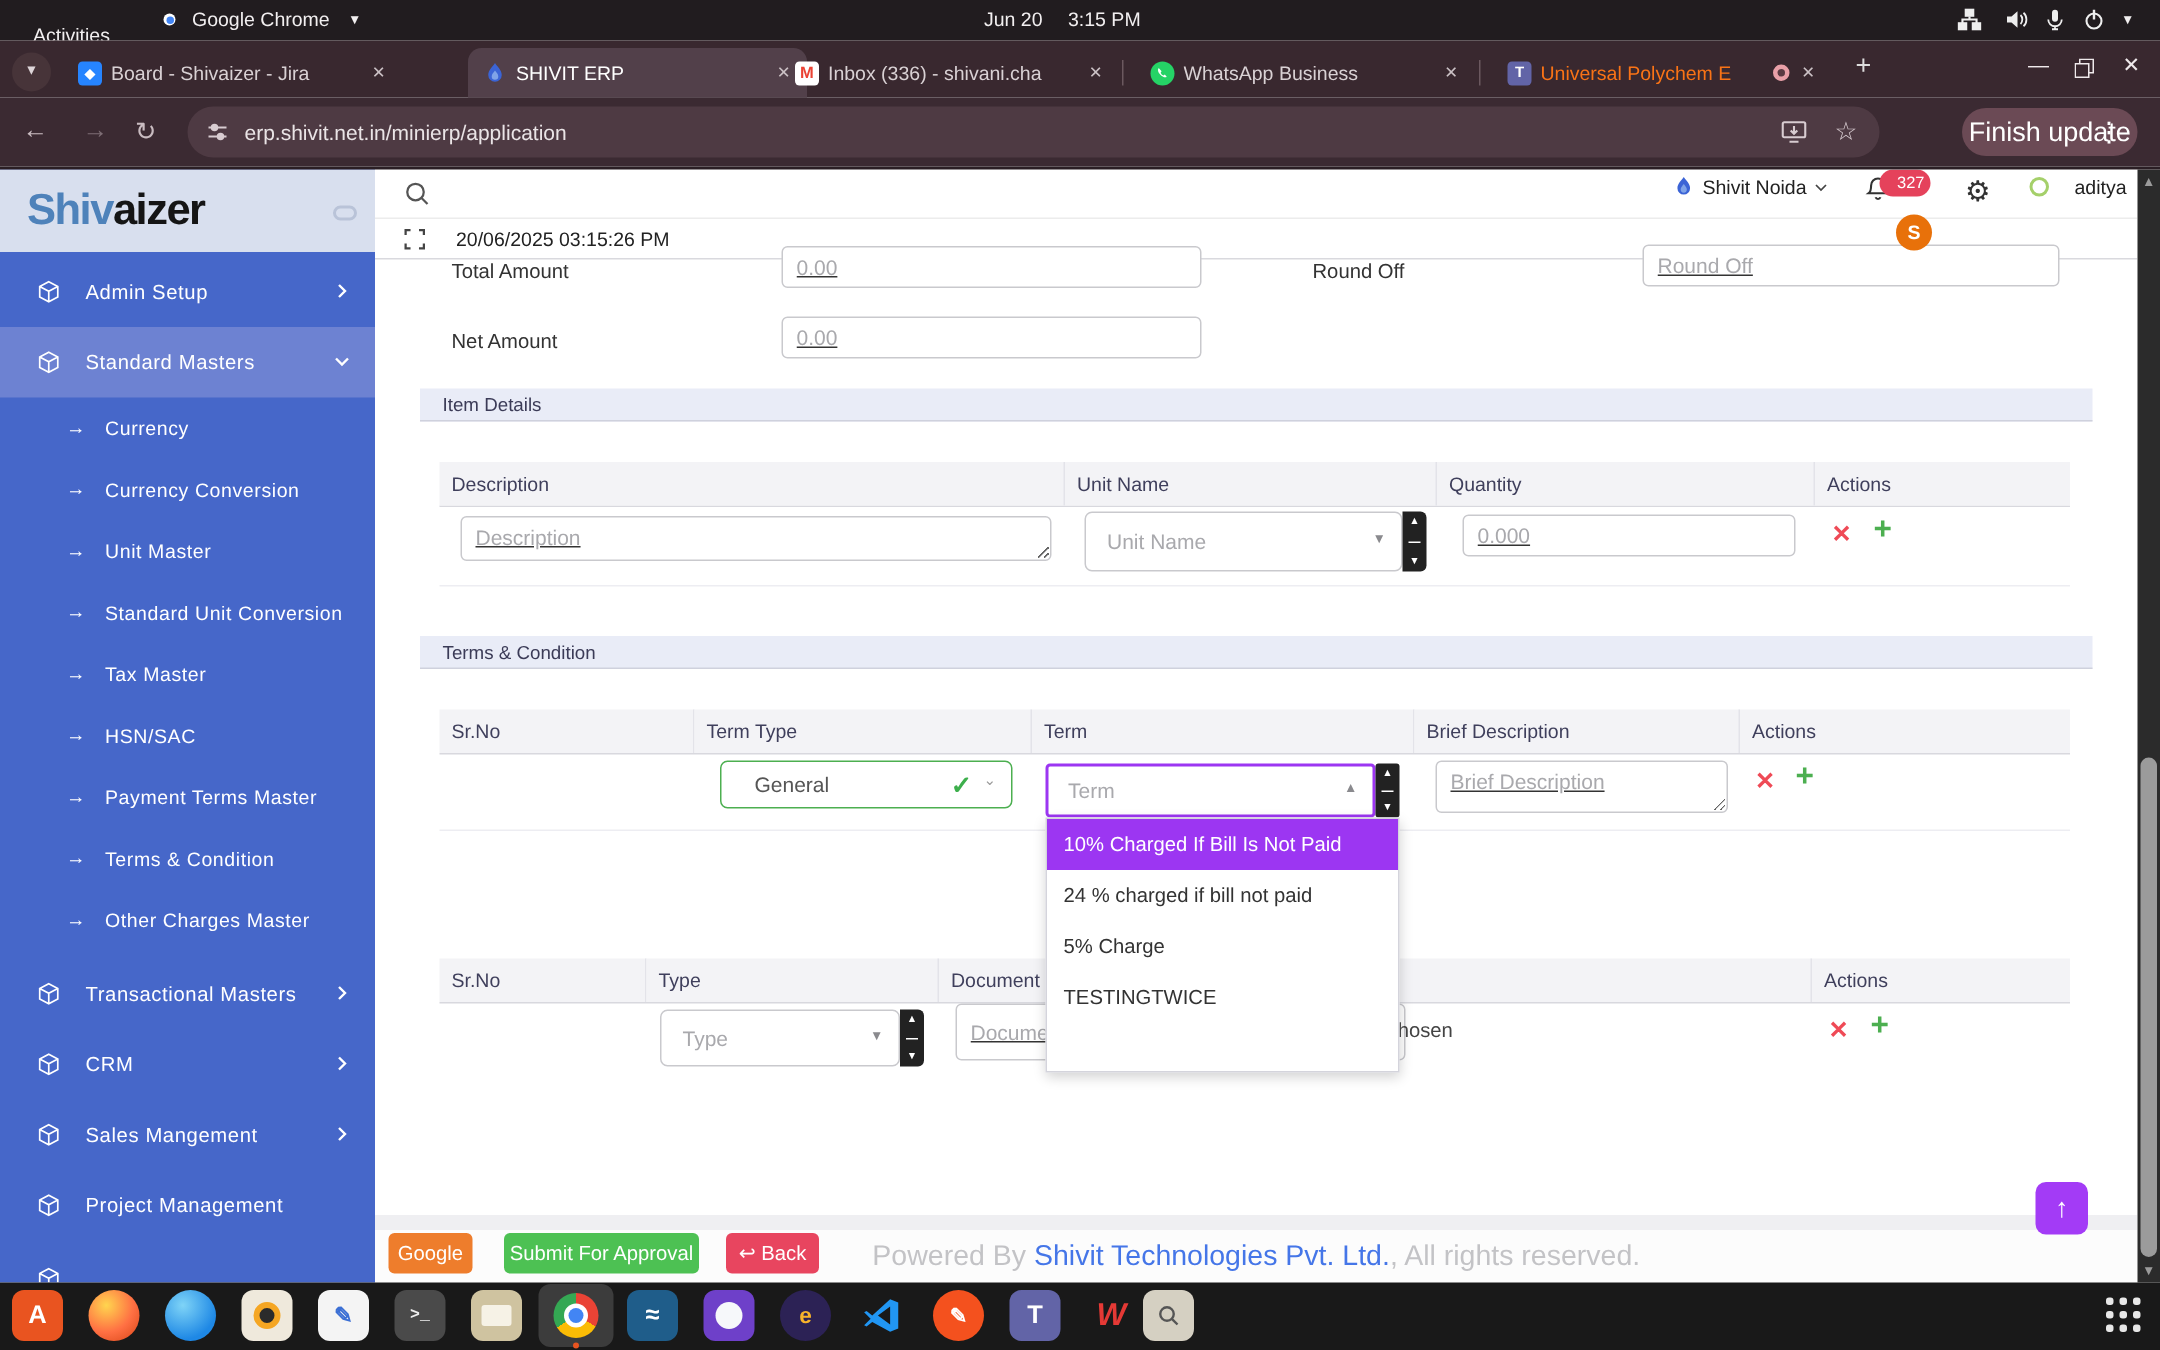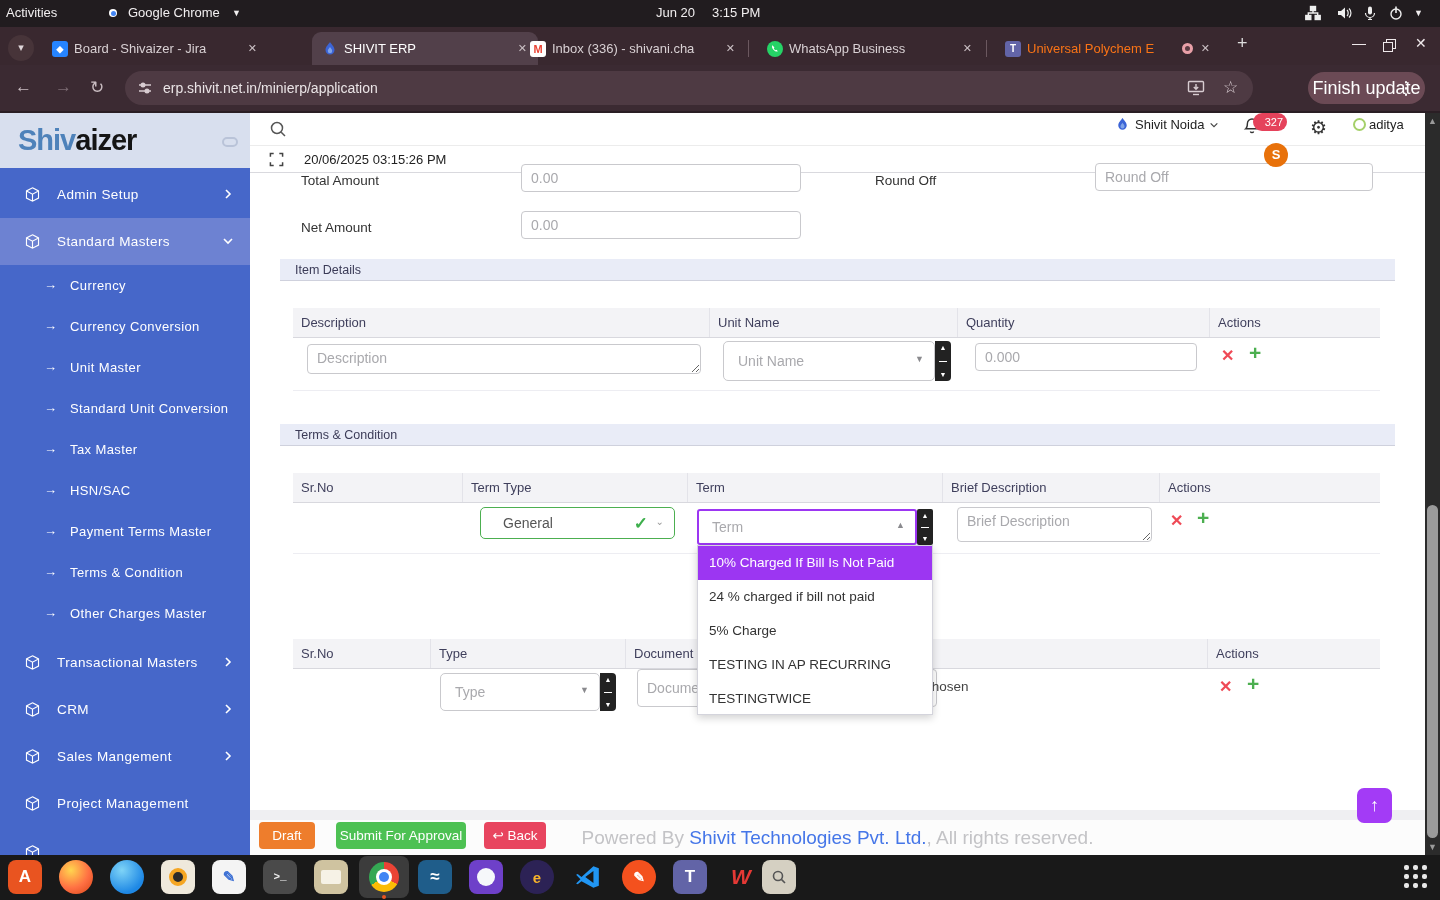--- a/index.html
+++ b/index.html
@@ -46,21 +46,21 @@
   .nav-sub .arr { position:absolute; left:44px; top:12px; font-size:13px; }
   .nav-sub .lbl { position:absolute; left:70px; top:13px; }
 
   
   .main { top:113px; left:250px; width:1175px; height:742px; background:#fff; z-index:5; overflow:hidden; }
   .search-row { position:absolute; top:0; left:0; width:1175px; height:33px; background:#fff; border-bottom:1px solid #ececec; }
   .crumb-row { position:absolute; top:33px; left:0; width:1175px; height:27px; background:#fff; border-bottom:1px solid #d9d9de; color:#222; font-size:13px; }
   .hdr-right { position:absolute; top:4px; font-size:13px; color:#222; }
   .badge { position:absolute; top:-4px; left:10px; min-width:34px; height:18px; background:#e5425b; border-radius:9px; color:#fff; font-size:11px; text-align:right; line-height:18px; padding:0 4px; }
   label.f-label { position:absolute; font-size:13.5px; color:#333; }
-  .inp { position:absolute; height:28px; border:1px solid #c9c9cd; border-radius:4px; padding:0 9px; font-size:14px; color:#333; font-family:"Liberation Sans",sans-serif; background:#fff; }
+  .inp { position:absolute; height:28px; border:1px solid #c9c9cd; border-radius:4px; padding:0 9px; font-size:14px; color:#333; font-family:"Liberation Sans",sans-serif; background:#fff;text-decoration:underline; }
   .inp::placeholder, textarea::placeholder { color:#a9a9ad; }
   textarea.inp { resize:both; padding-top:5px; }
   .section-bar { position:absolute; left:30px; width:1115px; height:22px; background:#e9ecf7; border-bottom:1px solid #cfd1dd; font-size:12.5px; color:#3b3b57; line-height:22px; padding-left:15px; }
   .thead { position:absolute; left:43px; display:flex; height:30px; border-bottom:1px solid #d8d8de; }
   .th { background:#f3f3f6; color:#3f3f5c; font-size:13px; line-height:30px; padding-left:8px; border-right:1px solid #e3e3e9; }
   .th:last-child { border-right:none; }
   .trow-border { position:absolute; left:43px; width:1087px; border-bottom:1px solid #ededf2; }
   .selbox { position:absolute; border:1px solid #c9c9cd; border-radius:5px; background:#fff; font-size:14px; color:#a9a9ad; }
   .selbox .caret { position:absolute; right:10px; top:50%; transform:translateY(-55%); font-size:9px; color:#8a8a8e; }
   .spinner { position:absolute; width:16px; background:#222; border-radius:0 4px 4px 0; display:flex; flex-direction:column; align-items:center; justify-content:space-between; padding:3px 0; color:#fff; }
@@ -93,21 +93,21 @@
   .run-dot { position:absolute; left:382px; top:40px; width:4px; height:4px; border-radius:2px; background:#e95420; }
   .grid-dots { position:absolute; left:1404px; top:10px; width:24px; height:24px; display:grid; grid-template-columns:repeat(3,1fr); gap:3px; }
   .grid-dots i { width:5px; height:5px; border-radius:2px; background:#e8e8e8; }
 </style>
 </head>
 <body>
 
 <div id="stage">
 
   <div class="abs os-bar">
-    <span class="txt" style="left:6px;">Activities</span>
+    <span class="txt" style="left:22px;margin-top:11px;">Activities</span>
     <span class="os-icon" style="left:105px;"><span class="chrome-ball" style="width:16px;height:16px;"></span></span>
     <style>.os-bar .chrome-ball::before{left:4px;top:4px;width:8px;height:8px;}.os-bar .chrome-ball::after{left:5.5px;top:5.5px;width:5px;height:5px;}</style>
     <span class="txt" style="left:128px;">Google Chrome</span>
     <span class="txt" style="left:232px;font-size:9px;top:8px;">▼</span>
     <span class="txt" style="left:656px;">Jun 20</span>
     <span class="txt" style="left:712px;">3:15 PM</span>
     <svg class="os-icon" style="left:1305px;" viewBox="0 0 16 16">
         <g stroke="#eee" stroke-width="1.4" fill="none">
           <rect x="5.5" y="1.5" width="5" height="4" fill="#eee"></rect>
           <rect x="0.8" y="10.5" width="5" height="4" fill="#eee"></rect>
@@ -325,21 +325,21 @@
             <path d="M2 4l4 4 4-4" stroke="#444" stroke-width="1.4" fill="none"></path>
           </svg>
       </div>
       <div class="hdr-right" style="left:993px;">
         <svg width="18" height="18" viewBox="0 0 18 18">
             <path d="M9 2a4.6 4.6 0 0 0-4.6 4.6c0 4-1.6 5.2-1.6 5.2h12.4s-1.6-1.2-1.6-5.2A4.6 4.6 0 0 0 9 2z M7.4 14.5a1.7 1.7 0 0 0 3.2 0" stroke="#333" stroke-width="1.4" fill="none"></path>
           </svg>
         <span class="badge">327</span>
       </div>
       <span class="hdr-right" style="left:1060px;top:3px;font-size:19px;color:#333;">⚙</span>
-      <div class="hdr-right" style="left:1103px;display:flex;align-items:center;gap:3px;">
+      <div class="hdr-right" style="left:1103px;display:flex;align-items:center;gap:17px;">
         <span style="width:13px;height:13px;border-radius:7px;border:2px solid #a5d06a;display:inline-block;"></span>
         <span>aditya</span>
       </div>
     </div>
 
     <div class="crumb-row">
       <svg style="position:absolute;left:19px;top:6px;" width="15" height="15" viewBox="0 0 16 16">
           <path d="M1.5 5V1.5H5 M11 1.5h3.5V5 M14.5 11v3.5H11 M5 14.5H1.5V11" stroke="#444" stroke-width="1.6" fill="none"></path>
         </svg>
       <span style="position:absolute;left:54px;top:6px;">20/06/2025 03:15:26 PM</span>
@@ -398,21 +398,20 @@
       </div>
     <textarea class="inp" style="left: 707px; top: 394px; width: 195px; height: 35px;" placeholder="Brief Description"></textarea>
     <span class="act-x" style="left:920px;top:398px;">✕</span>
     <span class="act-p" style="left:947px;top:393px;">+</span>
     <div class="trow-border" style="top:440px;"></div>
 
     <div class="dropdown">
       <div class="opt hl">10% Charged If Bill Is Not Paid</div>
       <div class="opt">24 % charged if bill not paid</div>
       <div class="opt">5% Charge</div>
-      <div class="opt">TESTING IN AP RECURRING</div>
       <div class="opt">TESTINGTWICE</div>
     </div>
 
     <div class="thead" style="top:526px;">
       <div class="th" style="width:138px;">Sr.No</div>
       <div class="th" style="width:195px;">Type</div>
       <div class="th" style="width:582px;">Document Name</div>
       <div class="th" style="width:172px;">Actions</div>
     </div>
     <div class="selbox" style="left:190px;top:560px;width:160px;height:38px;line-height:36px;padding-left:14px;">
@@ -427,21 +426,21 @@
     <input class="inp" style="left: 387px; top: 556px; width: 300px; height: 38px; z-index: 1;" placeholder="Document Name">
     <span style="position:absolute;left:633px;top:566px;font-size:13.5px;color:#444;z-index:2;">No file chosen</span>
     <span class="act-x" style="left:969px;top:564px;">✕</span>
     <span class="act-p" style="left:997px;top:559px;">+</span>
 
     <div class="scrolltop">↑</div>
 
     <div class="pre-strip"></div>
     <div class="footer-band">
       <div class="foot-text"><span>Powered By </span><a href="#">Shivit Technologies Pvt. Ltd.</a><span>, All rights reserved.</span></div>
-      <div class="btn" style="left:9px;width:56px;background:#ee7d2c;">Draft</div>
+      <div class="btn" style="left:9px;width:56px;background:#ee7d2c;">Google</div>
       <div class="btn" style="left:86px;width:130px;background:#4dc153;">Submit For Approval</div>
       <div class="btn" style="left:234px;width:62px;background:#e8455f;">↩ <span>Back</span></div>
     </div>
   </div>
 
   <div class="abs scrollbar">
     <span class="sb-arrow" style="top:3px;">▲</span>
     <div class="sb-thumb"></div>
     <span class="sb-arrow" style="bottom:3px;">▼</span>
   </div>

